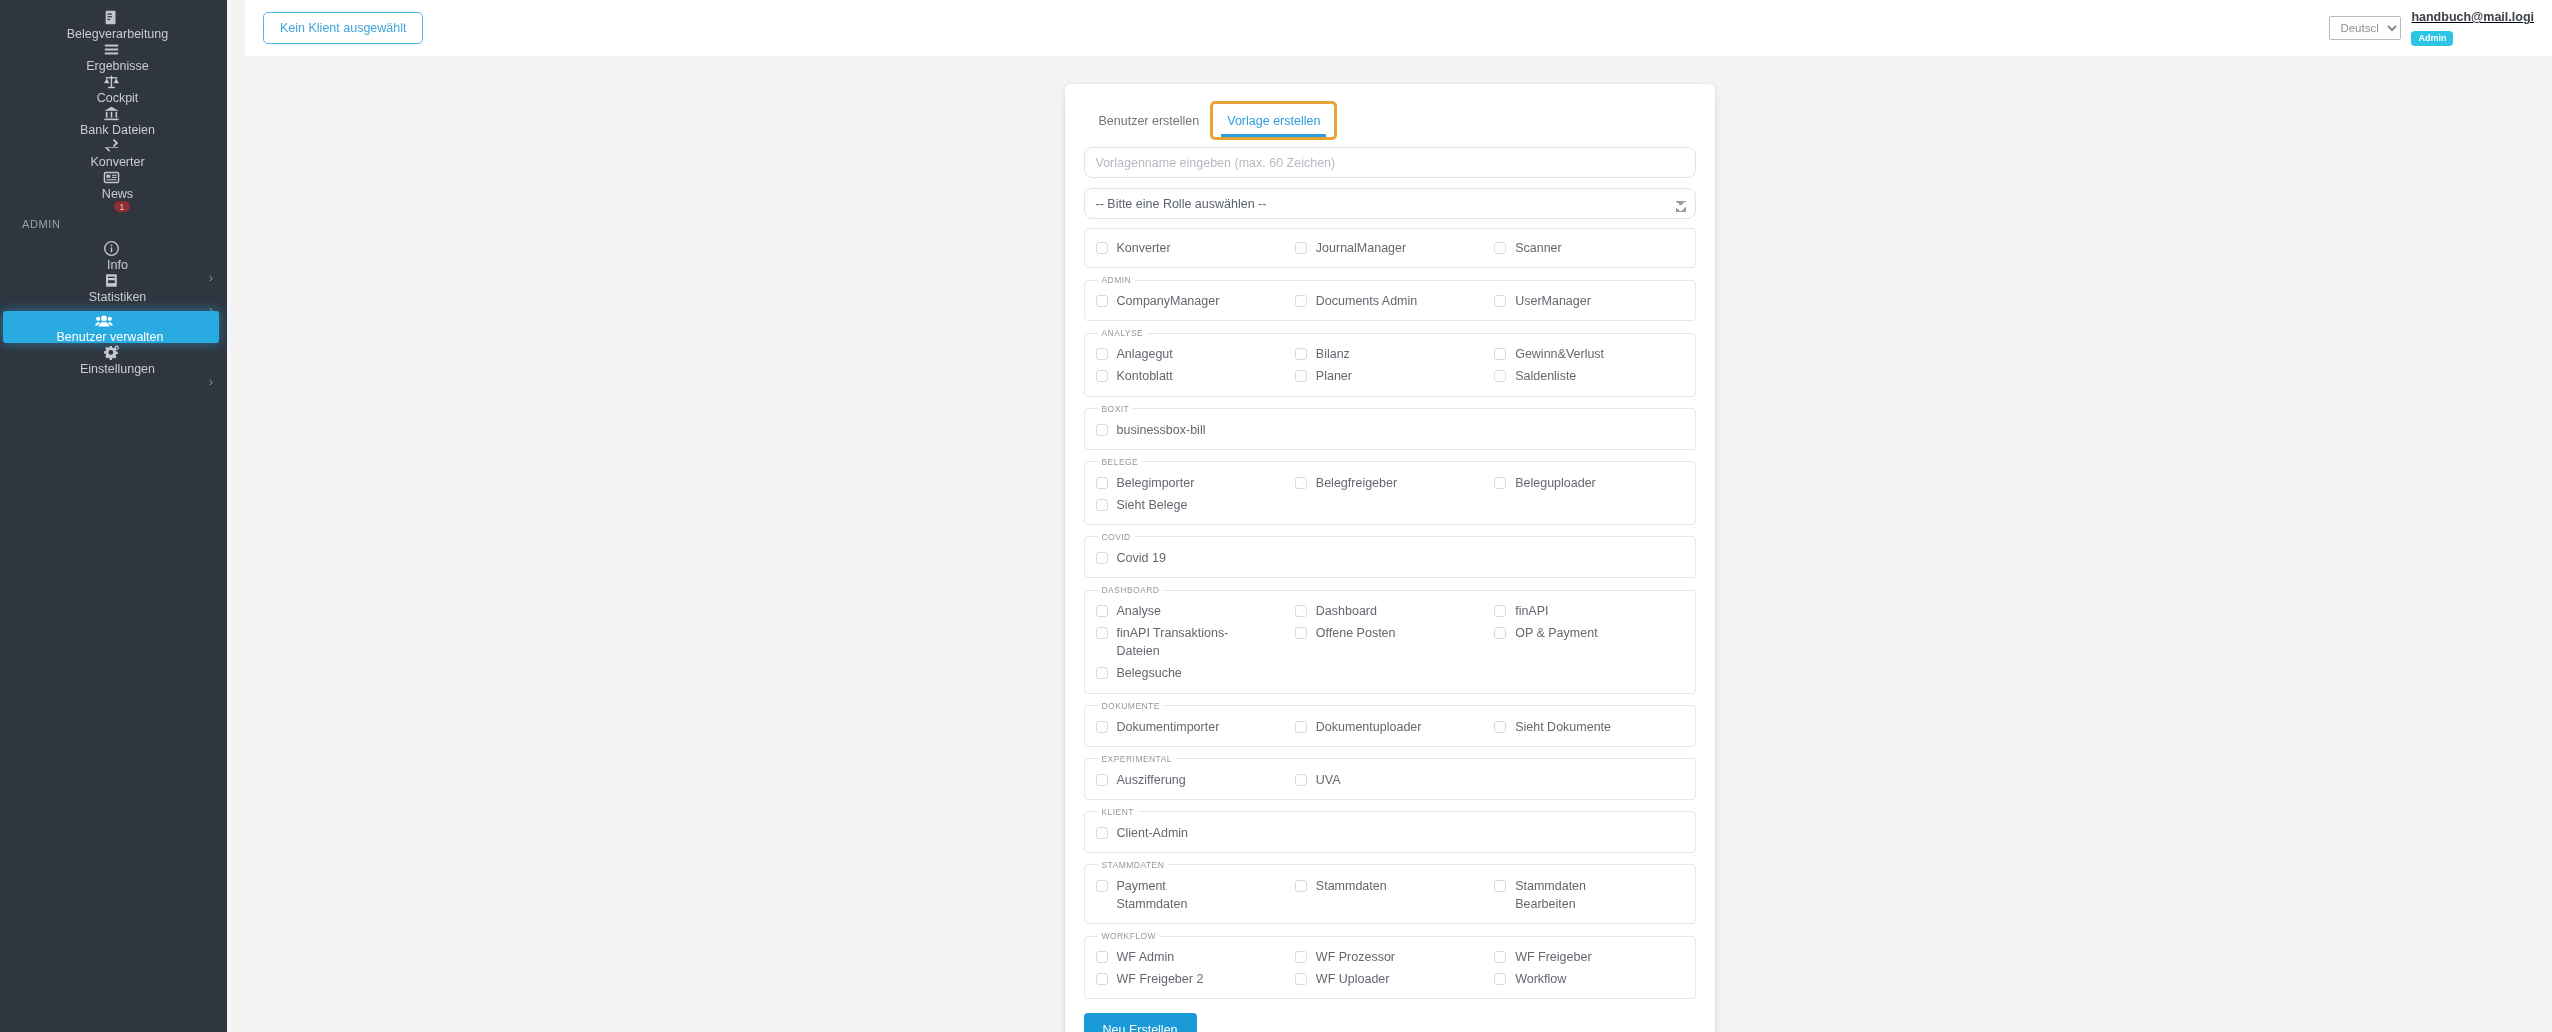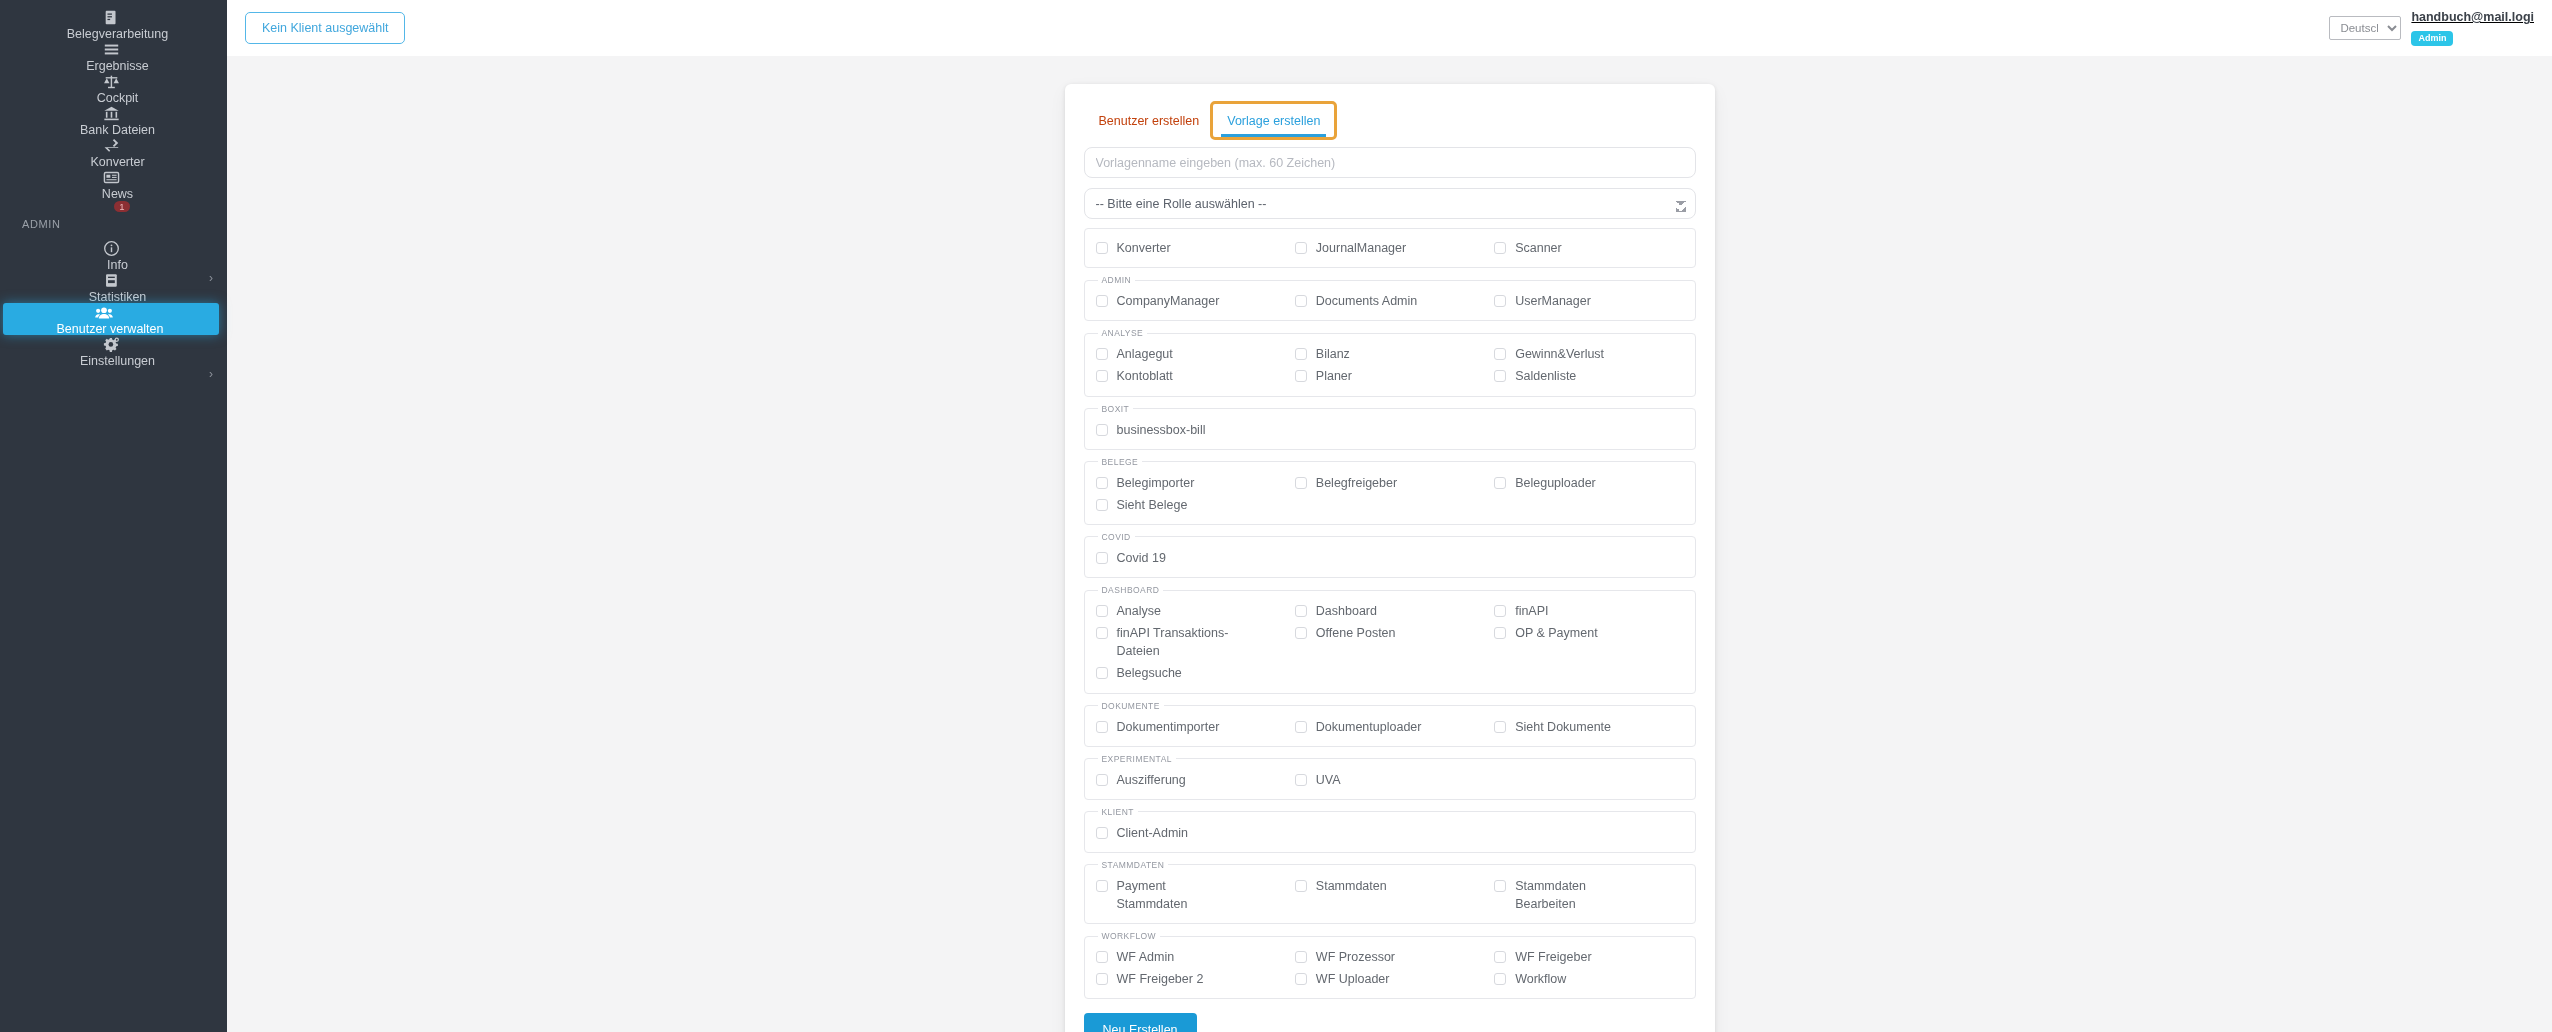--- a/index.html
+++ b/index.html
@@ -56,21 +56,21 @@
   .nav-item .ico {
     width: 19px; height: 19px; flex: 0 0 19px;
     margin-right: 13px;
     display: flex; align-items: center; justify-content: center;
   }
   .nav-item .ico svg { display:block; }
   .nav-item.active {
     background: #29abe2;
     color: #ffffff;
     box-shadow: 0 0 12px rgba(41,171,226,.55);
-    margin: 0 8px 0 3px;
+    margin: 8px 8px 0 3px;
     border-radius: 3px;
     padding-left: 12px;
   }
   .nav-chevron {
     margin-left: auto;
     font-size: 12px;
     color: #8b919a;
     line-height: 1;
   }
   .badge-news {
@@ -98,20 +98,21 @@
     background: #f4f4f5;
     overflow: hidden;
   }
   .topbar {
     height: 56px; flex: 0 0 56px;
     background: #ffffff;
     display: flex; align-items: center;
     padding: 0 18px 0 18px;
     position: relative;
     z-index: 5;
+    margin-left: 18px;
   }
   .client-btn {
     border: 1px solid #53b7e8;
     color: #41a7dd;
     background: #fff;
     border-radius: 5px;
     font-size: 12.5px;
     padding: 8px 16px;
     cursor: pointer;
     font-family: inherit;
@@ -160,21 +161,21 @@
     border-radius: 6px;
     box-shadow: 0 1px 4px rgba(0,0,0,.10), 0 6px 18px rgba(0,0,0,.05);
     padding: 12px 19px 26px;
     height: fit-content;
   }
 
   
   .tabs { display: flex; align-items: flex-end; padding: 8px 0 0 1px; }
   .tab {
     font-size: 12.5px;
-    color: #c2410c;
+    color: #737373;
     padding: 10px 14px 9px;
     cursor: pointer;
     position: relative;
   }
   .tab.active { color: #2ba0dd; }
   .tab.active::after {
     content: "";
     position: absolute; left: 8px; right: 8px; bottom: 0;
     height: 3px; background: #2ba0dd;
   }

